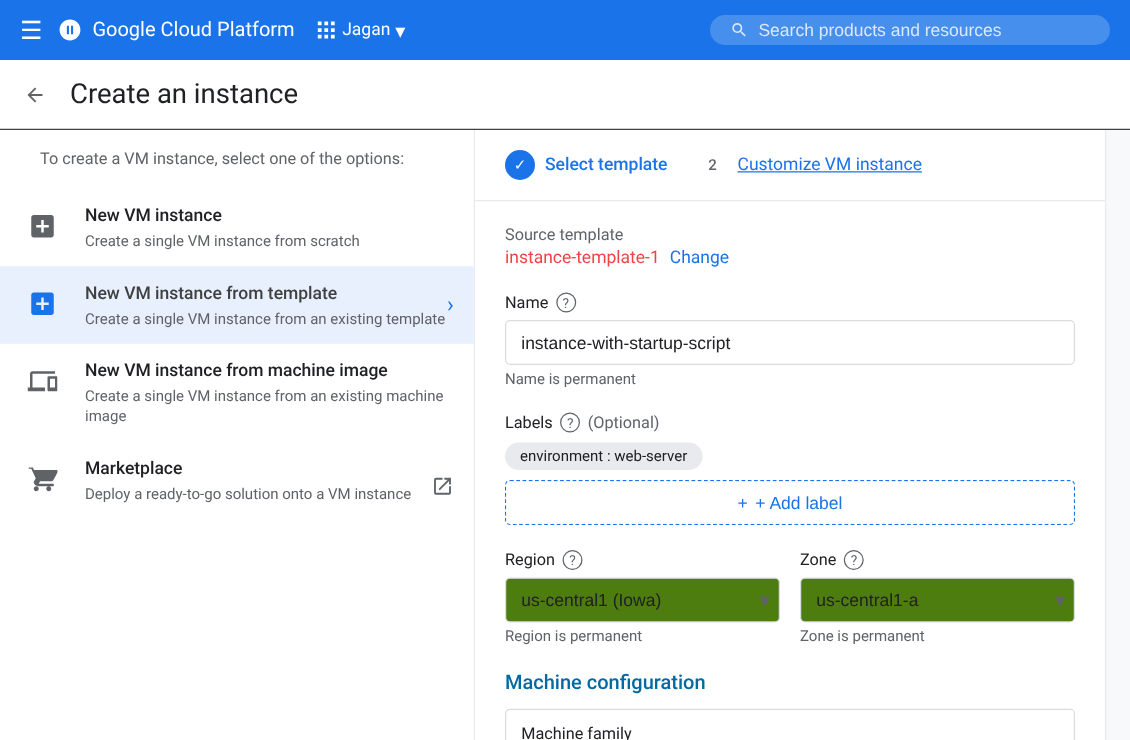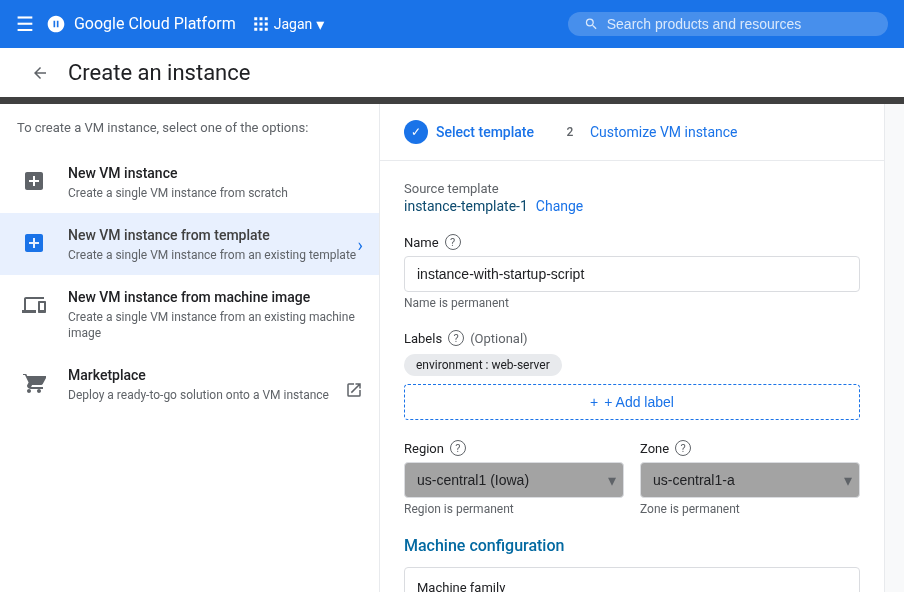--- a/index.html
+++ b/index.html
@@ -52,22 +52,22 @@
       font-size: 14px;
       width: 100%;
     }
     .search-bar input::placeholder { color: rgba(255,255,255,0.8); }
 
     
     .page-header {
       height: 56px;
       display: flex;
       align-items: center;
-      padding: 0 24px;
-      border-bottom: 7px solid #404040;
+      padding: 0 12px;
+      border-bottom: 1px solid #404040;
       gap: 12px;
     }
     .back-btn {
       width: 32px;
       height: 32px;
       border-radius: 50%;
       border: none;
       background: transparent;
       cursor: pointer;
       display: flex;
@@ -93,21 +93,21 @@
     .sidebar {
       width: 380px;
       min-width: 380px;
       border-right: 1px solid #e8eaed;
       padding: 16px 0;
       overflow-y: auto;
     }
     .sidebar-subtitle {
       color: #5f6368;
       font-size: 13px;
-      padding: 0 16px 16px 17px;
+      padding: 0 16px 16px 32px;
     }
     .sidebar-item {
       display: flex;
       align-items: flex-start;
       padding: 12px 16px;
       gap: 16px;
       cursor: pointer;
       position: relative;
     }
     .sidebar-item.active {
@@ -189,37 +189,37 @@
       color: #fff;
     }
     .step-circle.pending {
       color: #5f6368;
       font-weight: 500;
     }
     .step-label {
       font-size: 14px;
     }
     .step-label.active { color: #1a73e8; font-weight: 500; }
-    .step-label.pending { color: #5f6368; }
+    .step-label.pending { color: #5f6368; text-decoration: underline; }
 
     
     .form-content {
       padding: 20px 24px;
     }
     .form-row {
       margin-bottom: 20px;
     }
     .form-label {
       font-size: 13px;
       color: #5f6368;
       margin-bottom: 2px;
     }
     .form-value {
       font-size: 14px;
-      color: #0c4a6e;
+      color: #ef4444;
     }
     .form-link {
       color: #1a73e8;
       cursor: pointer;
       text-decoration: none;
       margin-left: 8px;
     }
     .field-label {
       font-size: 13px;
       color: #202124;
@@ -315,21 +315,21 @@
       position: relative;
     }
     .form-select {
       width: 100%;
       height: 36px;
       border: 1px solid #dadce0;
       border-radius: 4px;
       padding: 0 32px 0 12px;
       font-size: 14px;
       color: #202124;
-      background: #a3a3a3;
+      background: #4d7c0f;
       appearance: none;
       -webkit-appearance: none;
       outline: none;
       cursor: pointer;
     }
     .select-chevron {
       position: absolute;
       right: 8px;
       top: 50%;
       transform: translateY(-50%);

